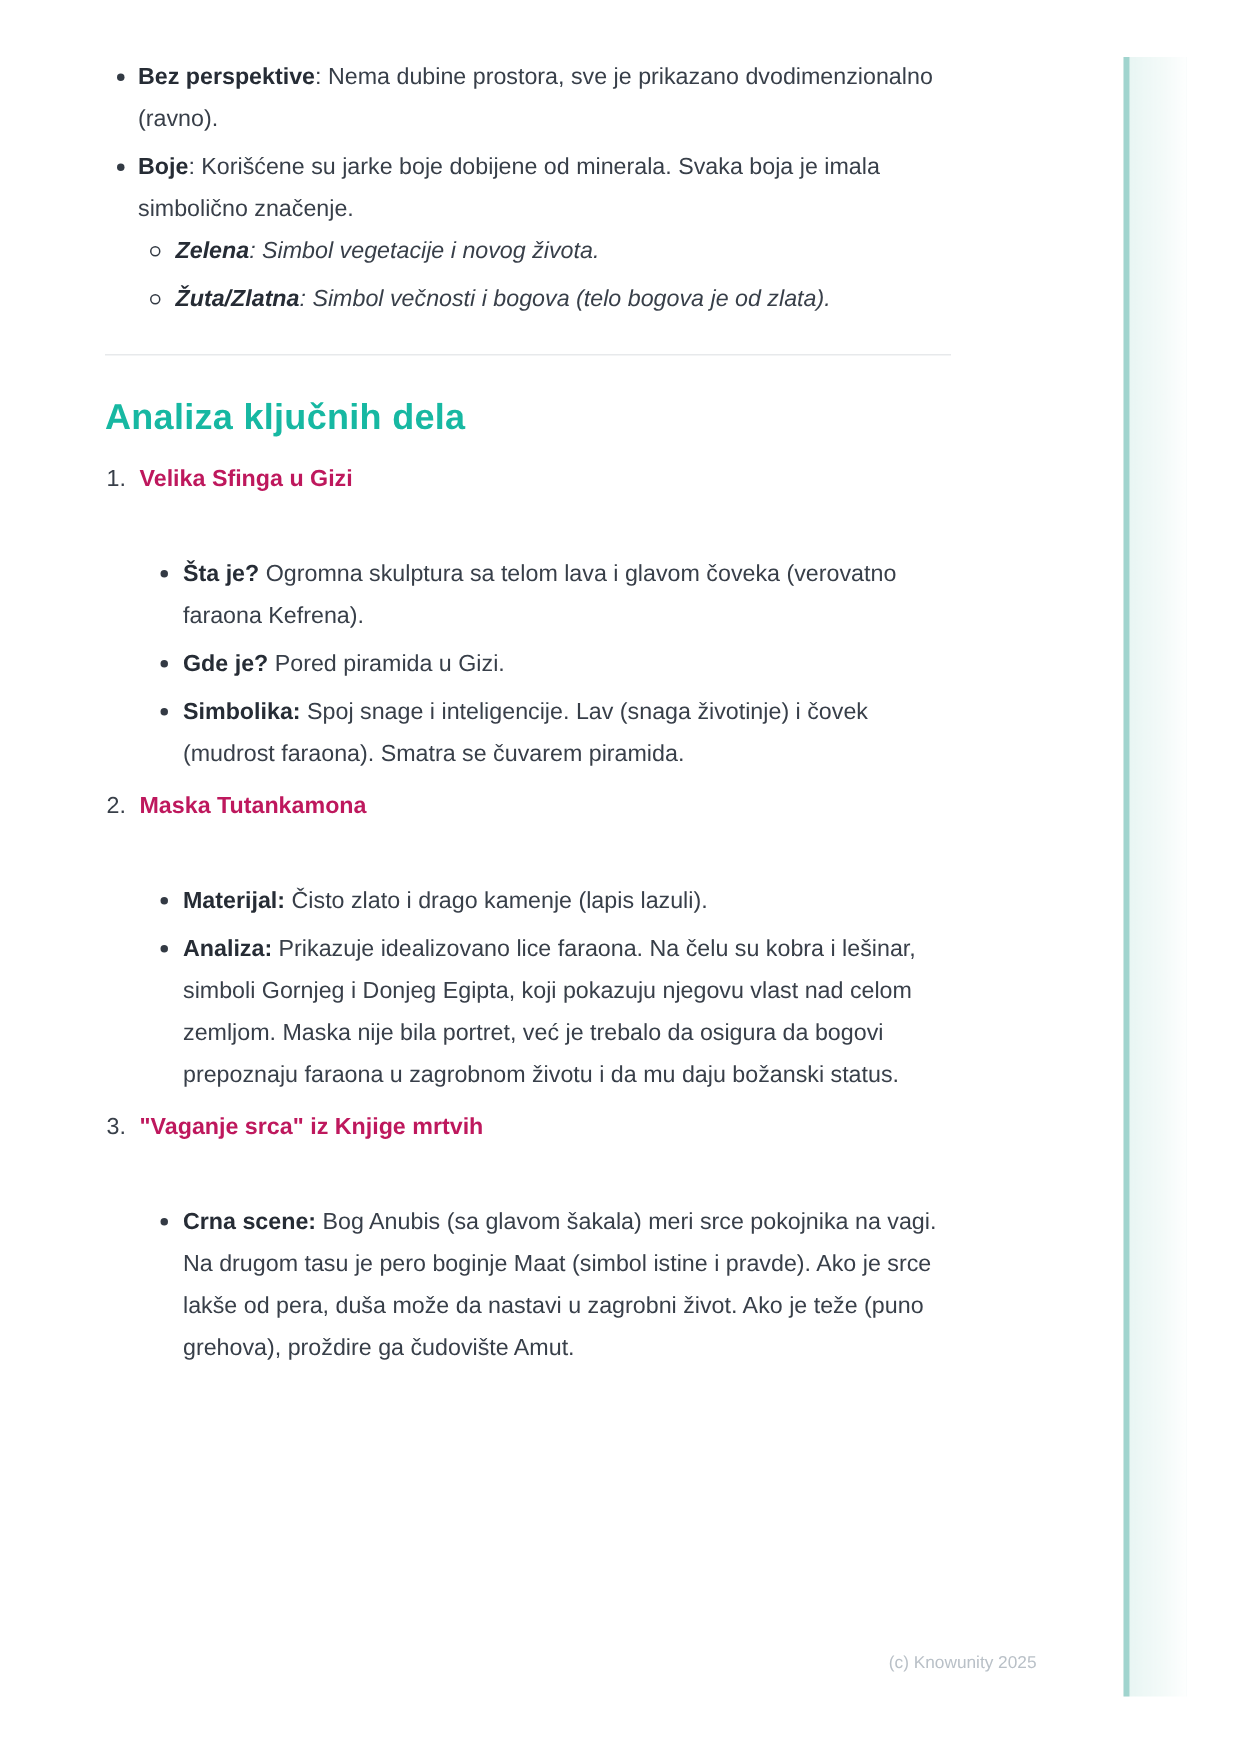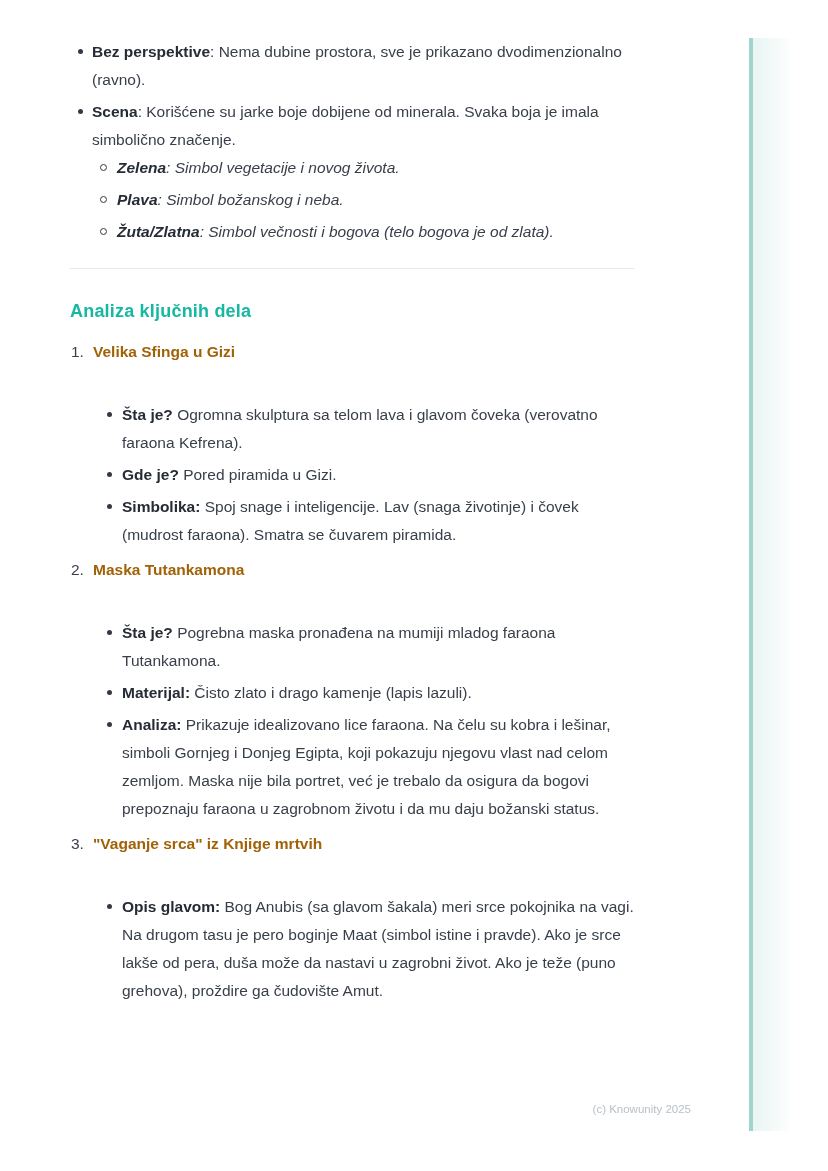--- a/index.html
+++ b/index.html
@@ -33,28 +33,28 @@
     border:1.5px solid #333a44; background:transparent;
   }
 
   .divider {
     border:none; border-top:1px solid #e7e9eb;
     margin:22px 0 0 0; width:564px;
   }
 
   .heading {
     margin-top:27px; margin-bottom:12px;
-    font-size:18px; line-height:30px; font-weight:700;
+    font-size:24px; line-height:30px; font-weight:700;
     color:#17b8a2; letter-spacing:0.2px;
   }
 
   
   .entry { position:relative; padding-left:23px; margin-bottom:7px; }
   .entry-number { position:absolute; left:1px; top:0; font-weight:400; color:#383f49; }
-  .entry-title { font-weight:700; color:#a16207; }
+  .entry-title { font-weight:700; color:#be185d; }
   .points { margin-top:35px; }
   .li3 { position:relative; padding-left:29px; margin-bottom:4px; }
   .li3::before {
     content:''; position:absolute; left:14px; top:11px;
     width:5px; height:5px; border-radius:50%; background:#333a44;
   }
 
   .watermark {
     position:absolute; top:1101px; right:53px;
     font-size:11.5px; line-height:16px; color:#b9c0c7;
@@ -74,27 +74,24 @@
 
 <div class="page">
 
   <div class="content">
 
     <ul>
       <li class="li1">
         <span class="b">Bez perspektive</span><span>: Nema dubine prostora, sve je prikazano dvodimenzionalno (ravno).</span>
       </li>
       <li class="li1">
-        <span class="b">Scena</span><span>: Korišćene su jarke boje dobijene od minerala. Svaka boja je imala simbolično značenje.</span>
+        <span class="b">Boje</span><span>: Korišćene su jarke boje dobijene od minerala. Svaka boja je imala simbolično značenje.</span>
         <ul class="colors">
           <li class="li2">
             <span class="b">Zelena</span><span>: Simbol vegetacije i novog života.</span>
-          </li>
-          <li class="li2">
-            <span class="b">Plava</span><span>: Simbol božanskog i neba.</span>
           </li>
           <li class="li2">
             <span class="b">Žuta/Zlatna</span><span>: Simbol večnosti i bogova (telo bogova je od zlata).</span>
           </li>
         </ul>
       </li>
     </ul>
 
     <hr class="divider">
 
@@ -116,37 +113,34 @@
             <span class="b">Simbolika:</span><span> Spoj snage i inteligencije. Lav (snaga životinje) i čovek (mudrost faraona). Smatra se čuvarem piramida.</span>
           </li>
         </ul>
       </li>
 
       <li class="entry">
         <span class="entry-number">2.</span>
         <span class="entry-title">Maska Tutankamona</span>
         <ul class="points">
           <li class="li3">
-            <span class="b">Šta je?</span><span> Pogrebna maska pronađena na mumiji mladog faraona Tutankamona.</span>
-          </li>
-          <li class="li3">
             <span class="b">Materijal:</span><span> Čisto zlato i drago kamenje (lapis lazuli).</span>
           </li>
           <li class="li3">
             <span class="b">Analiza:</span><span> Prikazuje idealizovano lice faraona. Na čelu su kobra i lešinar, simboli Gornjeg i Donjeg Egipta, koji pokazuju njegovu vlast nad celom zemljom. Maska nije bila portret, već je trebalo da osigura da bogovi prepoznaju faraona u zagrobnom životu i da mu daju božanski status.</span>
           </li>
         </ul>
       </li>
 
       <li class="entry">
         <span class="entry-number">3.</span>
         <span class="entry-title">"Vaganje srca" iz Knjige mrtvih</span>
         <ul class="points">
           <li class="li3">
-            <span class="b">Opis glavom:</span><span> Bog Anubis (sa glavom šakala) meri srce pokojnika na vagi. Na drugom tasu je pero boginje Maat (simbol istine i pravde). Ako je srce lakše od pera, duša može da nastavi u zagrobni život. Ako je teže (puno grehova), proždire ga čudovište Amut.</span>
+            <span class="b">Crna scene:</span><span> Bog Anubis (sa glavom šakala) meri srce pokojnika na vagi. Na drugom tasu je pero boginje Maat (simbol istine i pravde). Ako je srce lakše od pera, duša može da nastavi u zagrobni život. Ako je teže (puno grehova), proždire ga čudovište Amut.</span>
           </li>
         </ul>
       </li>
 
     </ol>
   </div>
 
   <div class="watermark">(c) Knowunity 2025</div>
 
   <div class="highlight-bar"></div>

